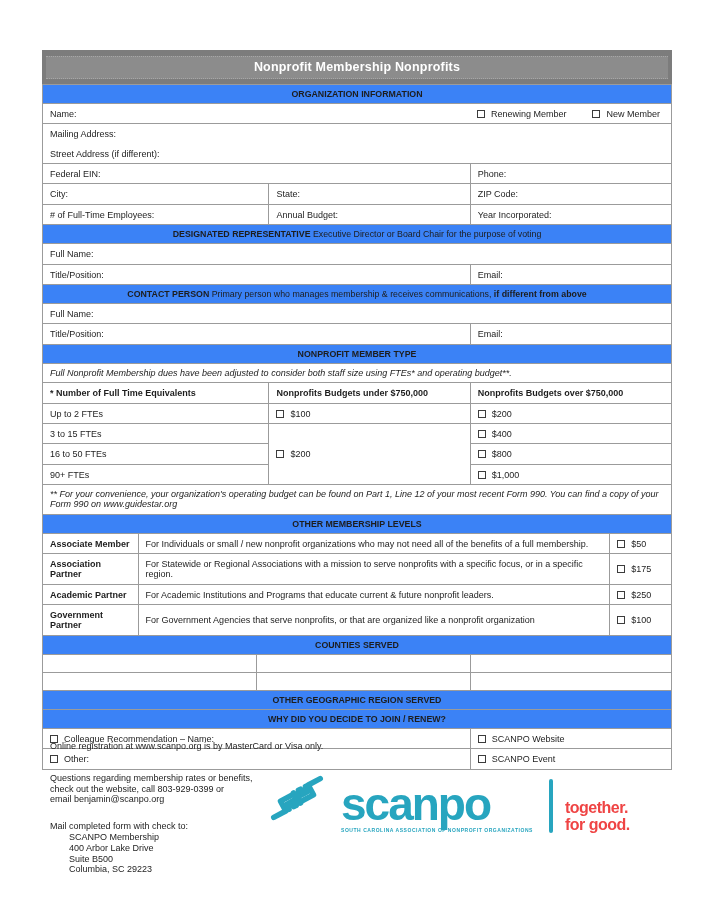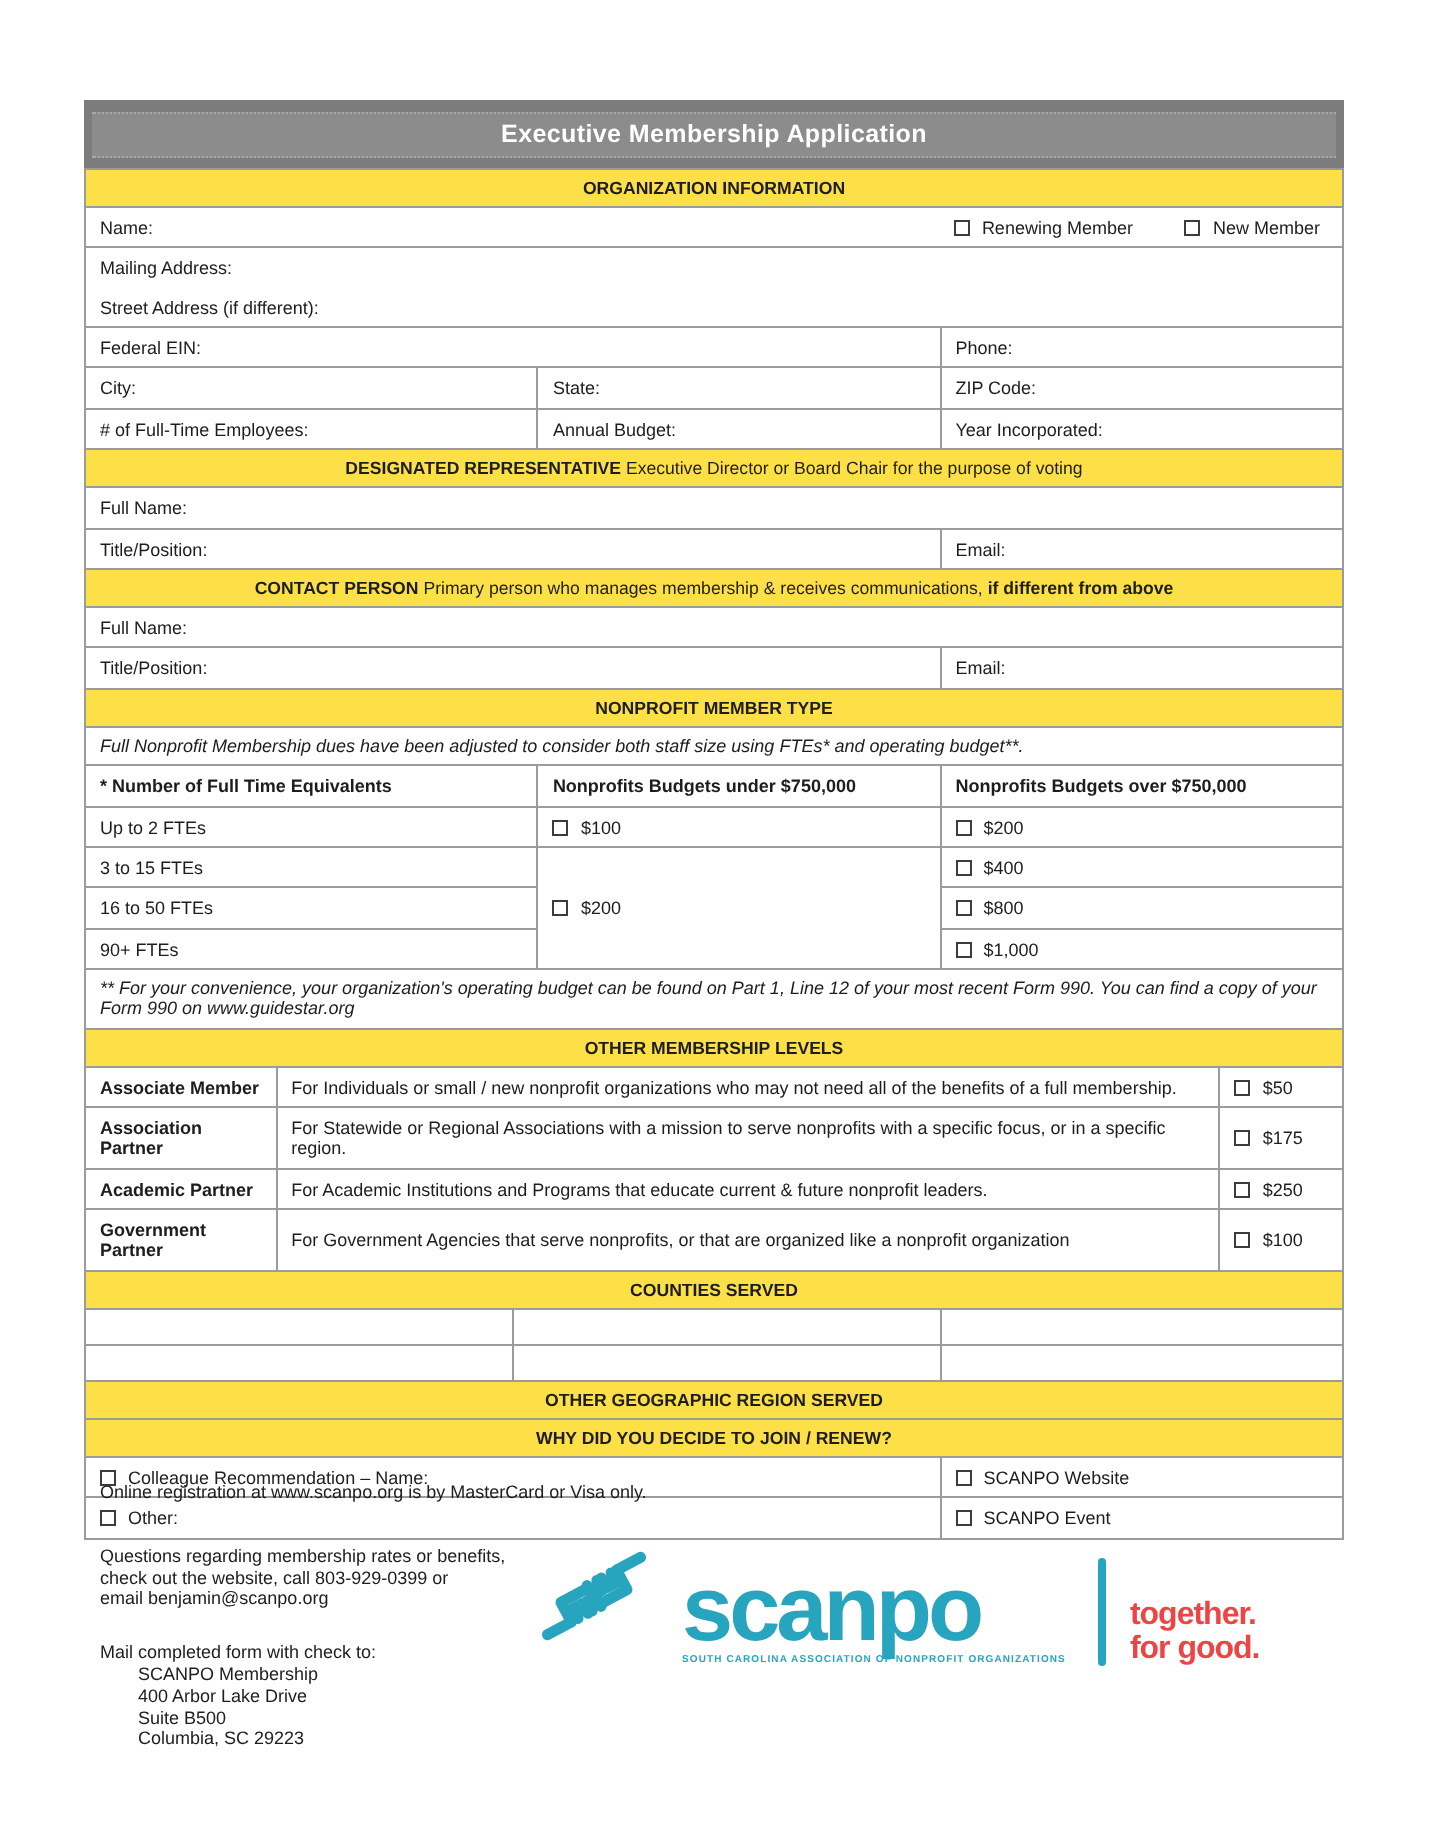--- a/index.html
+++ b/index.html
@@ -6,21 +6,21 @@
   html,body { width:716px; height:920px; background:#ffffff;
     font-family:"Liberation Sans", sans-serif; color:#1d1d1d; position:relative; }
   .form { position:absolute; left:42px; top:50px; width:630px; }
 
   
   .titlebar { background:#7c7c7c; padding:6px 4px; }
   .titlebar-inner { background:#8c8c8c; border-top:1px dotted #a7a7a7; border-bottom:1px dotted #a7a7a7;
     text-align:center; color:#ffffff; font-weight:bold; font-size:12.5px; padding:3px 0 4px; letter-spacing:0.2px; }
 
   
-  .bar { background:#fde047; border:1px solid #9b9b9b; margin-top:-1px;
+  .bar { background:#3b82f6; border:1px solid #9b9b9b; margin-top:-1px;
     text-align:center; font-size:8.8px; padding:4px 6px; line-height:1.15; }
   .bar b { font-weight:bold; }
 
   table { width:100%; border-collapse:collapse; table-layout:fixed; margin-top:-1px; }
   td { border:1px solid #9b9b9b; font-size:9px; padding:5px 7px 4px; height:19px;
     vertical-align:middle; line-height:1.15; overflow:hidden; white-space:nowrap; }
   td.wrap { white-space:normal; }
   .bold { font-weight:bold; }
   .note-cell { font-style:italic; white-space:normal; padding:4px 7px; }
 
@@ -49,21 +49,21 @@
   .logo-tag { color:#27a5bf; font-weight:bold; font-size:5px; letter-spacing:0.55px; margin-top:4px; white-space:nowrap; }
   .logo-div { width:4px; height:54px; background:#27a5bf; border-radius:2px; margin:0 12px 0 16px; }
   .logo-slogan { color:#ef4444; font-weight:bold; font-size:16px; letter-spacing:-0.5px; line-height:1.07; }
 </style>
 </head>
 <body>
 
 <div class="form">
 
   <div class="titlebar">
-    <div class="titlebar-inner">Executive Membership Application</div>
+    <div class="titlebar-inner">Nonprofit Membership Nonprofits</div>
   </div>
 
   <div class="bar">
     <b>ORGANIZATION INFORMATION</b>
   </div>
 
   <table>
     <colgroup>
         <col style="width:36%">
         <col style="width:32%">

